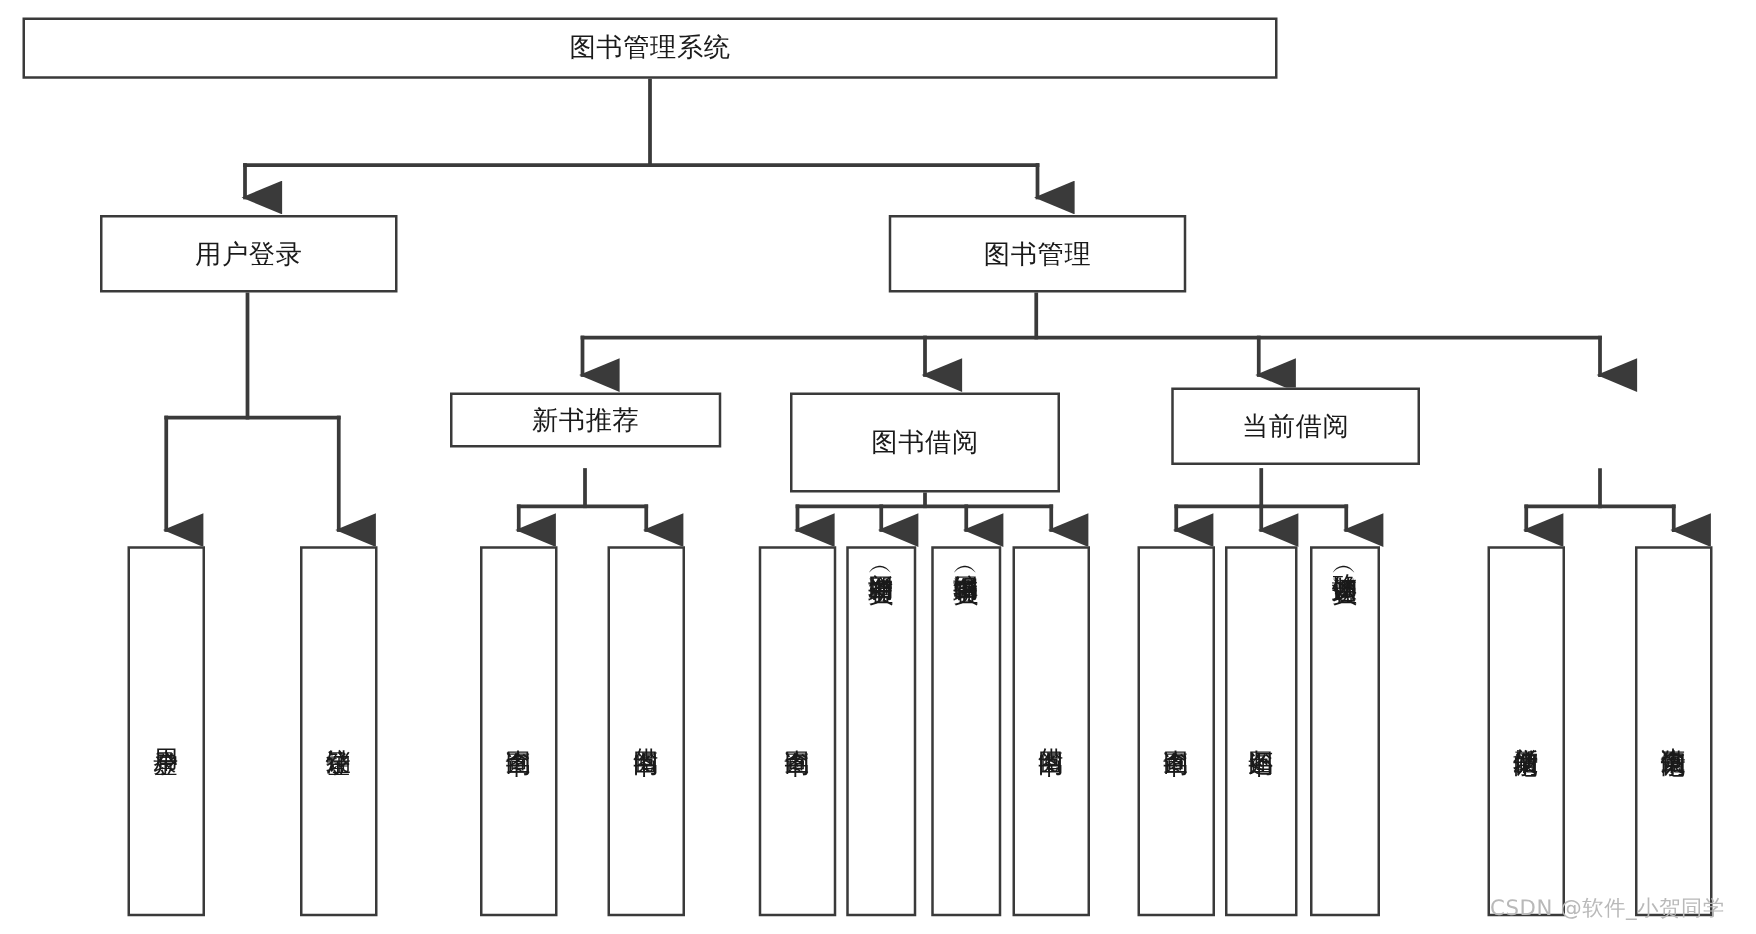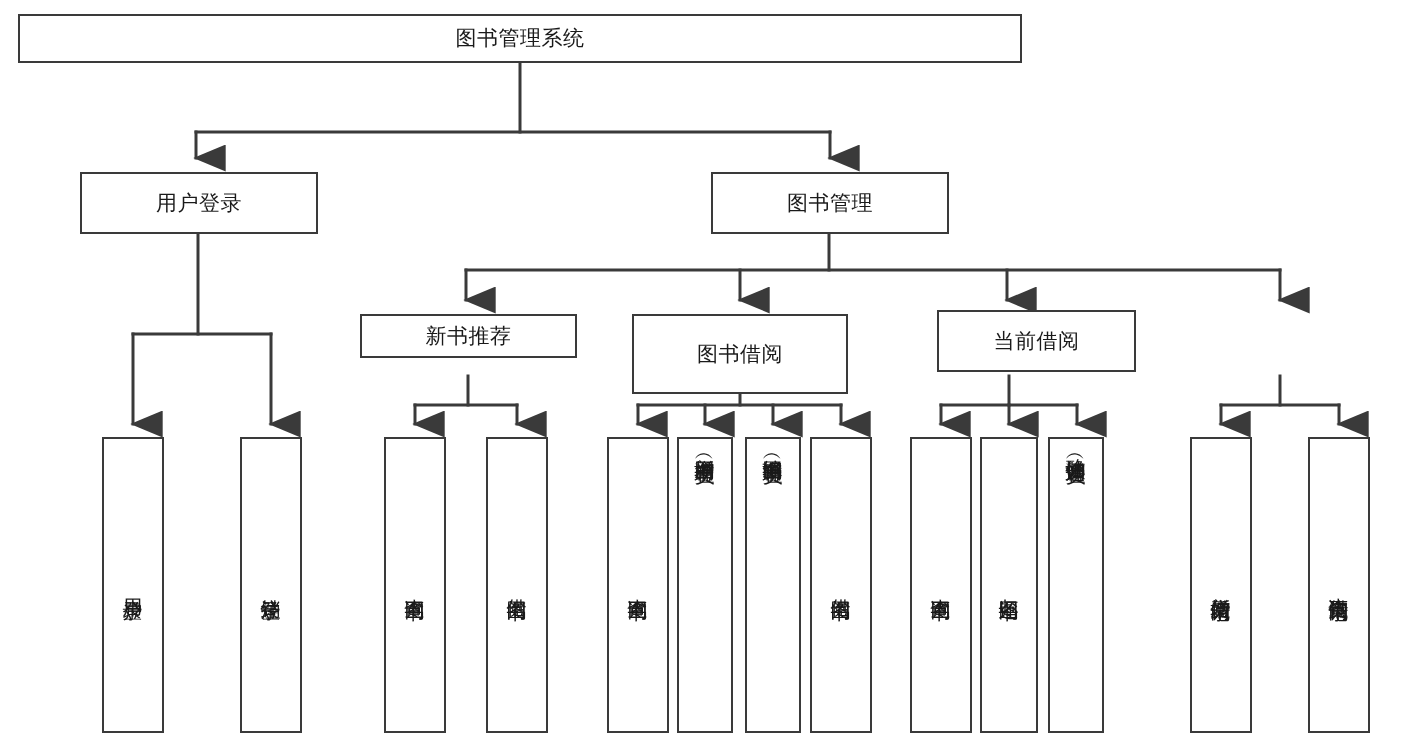--- a/index.html
+++ b/index.html
@@ -180,14 +180,15 @@
     <span class="node-label">确认归还（管理员）</span>
   </div>
 
   <div class="node node-vertical" style="left:1190px; top:437px; width:62px; height:296px;">
     <span class="node-label">新增借阅记录</span>
   </div>
   <div class="node node-vertical" style="left:1308px; top:437px; width:62px; height:296px;">
     <span class="node-label">查询借阅记录</span>
   </div>
 
+  <div class="watermark" style="left:1192px; top:715px;">CSDN @软件_小贺同学</div>
 
 </div>
 
 </body></html>

